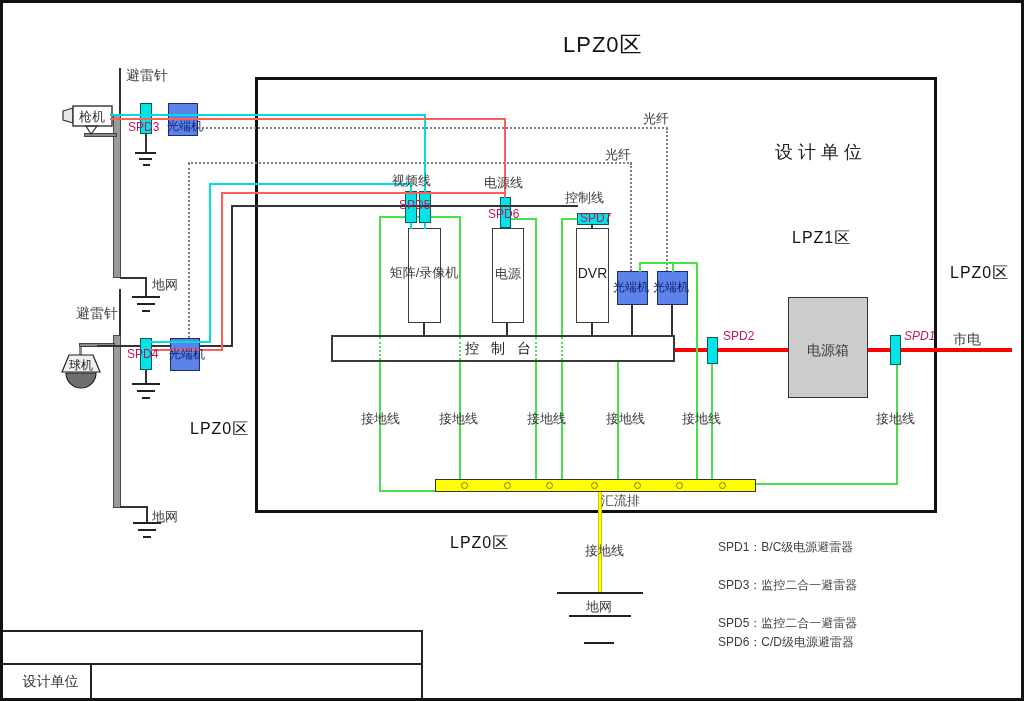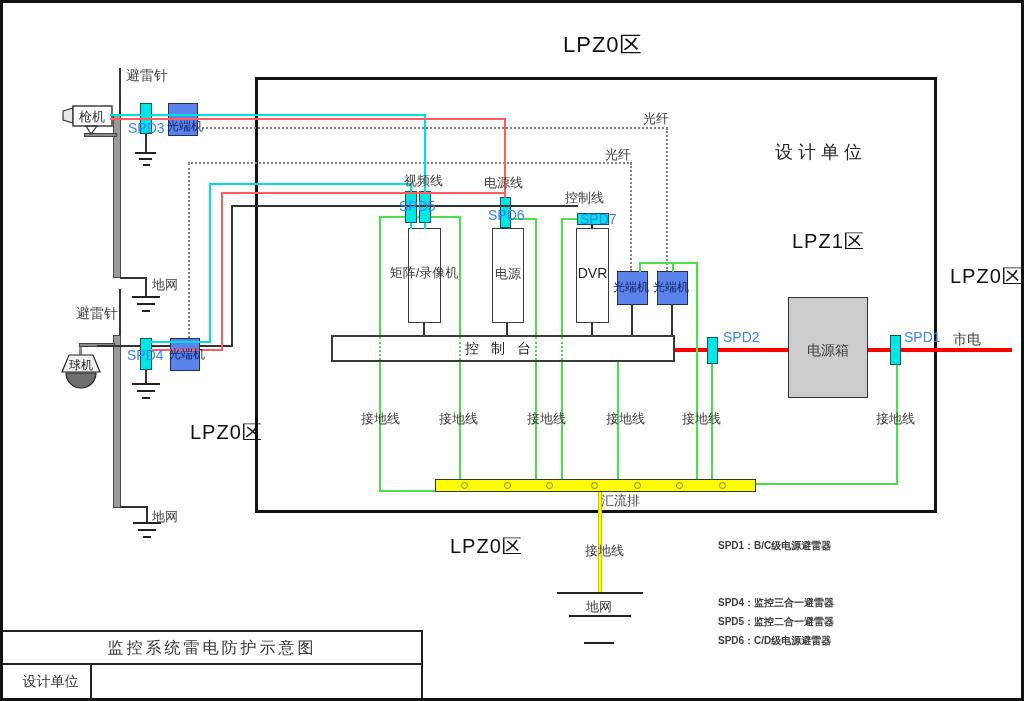--- a/index.html
+++ b/index.html
@@ -1,37 +1,37 @@
 <!DOCTYPE html>
 <html><head>
 <meta charset="utf-8">
 <style>
   html,body{margin:0;padding:0;background:#fff;}
   #canvas{position:relative;width:1024px;height:701px;background:#fff;
     font-family:"Liberation Sans","DejaVu Sans",sans-serif;overflow:hidden;}
   .abs{position:absolute;}
   .lab{position:absolute;color:#3d3d3d;font-size:13px;white-space:nowrap;z-index:6;line-height:1.1;}
-  .zone{position:absolute;color:#111;font-size:20px;letter-spacing:1px;white-space:nowrap;z-index:6;}
+  .zone{position:absolute;color:#111;font-size:16px;letter-spacing:1px;white-space:nowrap;z-index:6;}
   .hl{position:absolute;height:2px;z-index:2;}
   .vl{position:absolute;width:2px;z-index:2;}
   .blk{background:#333;}
   .cyan{background:#00dede;}
   .red{background:#ff5c5c;}
   .grn{background:#4ae04a;}
   .dotH{position:absolute;border-top:2px dotted #808080;z-index:2;height:0;}
   .dotV{position:absolute;border-left:2px dotted #808080;z-index:2;width:0;}
   .dotGrn{position:absolute;border-left:2px dotted #4ae04a;z-index:4;width:0;}
   .box{position:absolute;background:#fff;border:1px solid #3a3a3a;box-sizing:border-box;z-index:3;}
   .cyanbox{position:absolute;background:#00e6e6;border:1px solid #045b5b;box-sizing:border-box;z-index:4;}
   .bluebox{position:absolute;background:#5b83ea;border:1px solid #1b2f66;box-sizing:border-box;z-index:3;}
   .pole{position:absolute;background:#9a9a9a;border:1px solid #4a4a4a;box-sizing:border-box;z-index:2;}
   .gline{position:absolute;background:#222;height:2px;z-index:3;}
   .circ{position:absolute;width:7px;height:7px;border:1px solid #8a7a00;border-radius:50%;z-index:4;box-sizing:border-box;}
-  .spdtag{position:absolute;color:#3b82f6;font-size:14px;z-index:6;white-space:nowrap;}
-  .legend-row{position:absolute;left:718px;color:#3d3d3d;font-size:10px;white-space:nowrap;z-index:6;font-weight:bold;}
+  .spdtag{position:absolute;color:#be185d;font-size:12px;z-index:6;white-space:nowrap;}
+  .legend-row{position:absolute;left:718px;color:#3d3d3d;font-size:12px;white-space:nowrap;z-index:6;}
 </style>
 </head>
 <body>
 
 <div id="canvas">
 
   <div class="abs" style="left:0;top:0;width:1024px;height:701px;border:3px solid #111;box-sizing:border-box;z-index:1;"></div>
 
   <div class="abs" style="left:255px;top:77px;width:682px;height:436px;border:3px solid #111;box-sizing:border-box;z-index:1;background:transparent;"></div>
 
@@ -121,21 +121,21 @@
   <div class="vl cyan" style="left:410px;top:183px;height:9px;z-index:5;"></div>
 
   <div class="hl red" style="left:151px;top:349px;width:72px;z-index:5;"></div>
   <div class="vl red" style="left:221px;top:192px;height:159px;z-index:5;"></div>
   <div class="hl red" style="left:221px;top:192px;width:285px;z-index:5;"></div>
 
   <div class="hl blk" style="left:97px;top:345px;width:136px;"></div>
   <div class="vl blk" style="left:231px;top:205px;height:141px;z-index:5;"></div>
   <div class="hl blk" style="left:231px;top:205px;width:347px;z-index:5;"></div>
 
-  <div class="lab" style="left:404px;top:174px;">视频线</div>
+  <div class="lab" style="left:392px;top:174px;">视频线</div>
   <div class="lab" style="left:484px;top:176px;">电源线</div>
   <div class="lab" style="left:565px;top:191px;">控制线</div>
 
   <div class="cyanbox" style="left:405px;top:191px;width:12px;height:32px;"></div>
   <div class="cyanbox" style="left:419px;top:191px;width:12px;height:32px;"></div>
   <div class="spdtag" style="left:399px;top:198px;">SPD5</div>
   <div class="vl cyan" style="left:410px;top:223px;height:6px;z-index:5;"></div>
   <div class="vl cyan" style="left:424px;top:223px;height:6px;z-index:5;"></div>
 
   <div class="cyanbox" style="left:500px;top:197px;width:11px;height:31px;"></div>
@@ -167,21 +167,21 @@
 
   <div class="box" style="left:331px;top:335px;width:344px;height:27px;border-width:2px;"></div>
   <div class="lab" style="left:465px;top:341px;font-size:14px;letter-spacing:12px;color:#222;">控制台</div>
 
   <div class="abs" style="left:675px;top:348px;width:337px;height:4px;background:#f00;z-index:2;"></div>
   <div class="cyanbox" style="left:707px;top:337px;width:11px;height:27px;"></div>
   <div class="spdtag" style="left:723px;top:329px;">SPD2</div>
   <div class="abs" style="left:788px;top:297px;width:80px;height:101px;background:#cccccc;border:1.5px solid #333;box-sizing:border-box;z-index:3;"></div>
   <div class="lab" style="left:788px;top:343px;width:80px;text-align:center;font-size:14px;">电源箱</div>
   <div class="cyanbox" style="left:890px;top:335px;width:11px;height:30px;"></div>
-  <div class="spdtag" style="left:904px;top:329px;">SPD1</div>
+  <div class="spdtag" style="left:904px;top:329px;font-style:italic;">SPD1</div>
   <div class="lab" style="left:953px;top:332px;font-size:14px;">市电</div>
 
   <div class="hl grn" style="left:379px;top:216px;width:82px;"></div>
   <div class="vl grn" style="left:379px;top:216px;height:119px;"></div>
   <div class="dotGrn" style="left:379px;top:337px;height:23px;"></div>
   <div class="vl grn" style="left:379px;top:362px;height:130px;"></div>
   <div class="hl grn" style="left:379px;top:490px;width:58px;"></div>
 
   <div class="vl grn" style="left:459px;top:216px;height:119px;"></div>
   <div class="dotGrn" style="left:459px;top:337px;height:23px;"></div>
@@ -227,24 +227,23 @@
   <div class="lab" style="left:601px;top:494px;">汇流排</div>
 
   <div class="abs" style="left:598px;top:491px;width:4px;height:102px;background:#ffff00;z-index:2;border-left:1px solid #c9c900;border-right:1px solid #c9c900;box-sizing:border-box;"></div>
   <div class="lab" style="left:585px;top:544px;">接地线</div>
   <div class="gline" style="left:557px;top:592px;width:86px;"></div>
   <div class="lab" style="left:586px;top:600px;">地网</div>
   <div class="gline" style="left:569px;top:615px;width:62px;"></div>
   <div class="gline" style="left:584px;top:642px;width:30px;"></div>
 
   <div class="legend-row" style="top:539px;">SPD1：B/C级电源避雷器</div>
-  <div class="legend-row" style="top:596px;">SPD4：监控三合一避雷器</div>
+  <div class="legend-row" style="top:577px;">SPD3：监控二合一避雷器</div>
   <div class="legend-row" style="top:615px;">SPD5：监控二合一避雷器</div>
   <div class="legend-row" style="top:634px;">SPD6：C/D级电源避雷器</div>
 
   <div class="abs" style="left:3px;top:630px;width:420px;height:68px;border-top:2px solid #222;border-right:2px solid #222;box-sizing:border-box;z-index:5;background:#fff;">
     <div class="abs" style="left:0;top:31px;width:418px;height:2px;background:#222;"></div>
     <div class="abs" style="left:87px;top:33px;width:2px;height:35px;background:#222;"></div>
-    <div class="abs" style="left:0;top:6px;width:418px;text-align:center;font-size:16px;letter-spacing:3px;color:#333;">监控系统雷电防护示意图</div>
     <div class="abs" style="left:0;top:41px;width:95px;text-align:center;font-size:14px;color:#333;">设计单位</div>
   </div>
 
 </div>
 
 </body></html>

